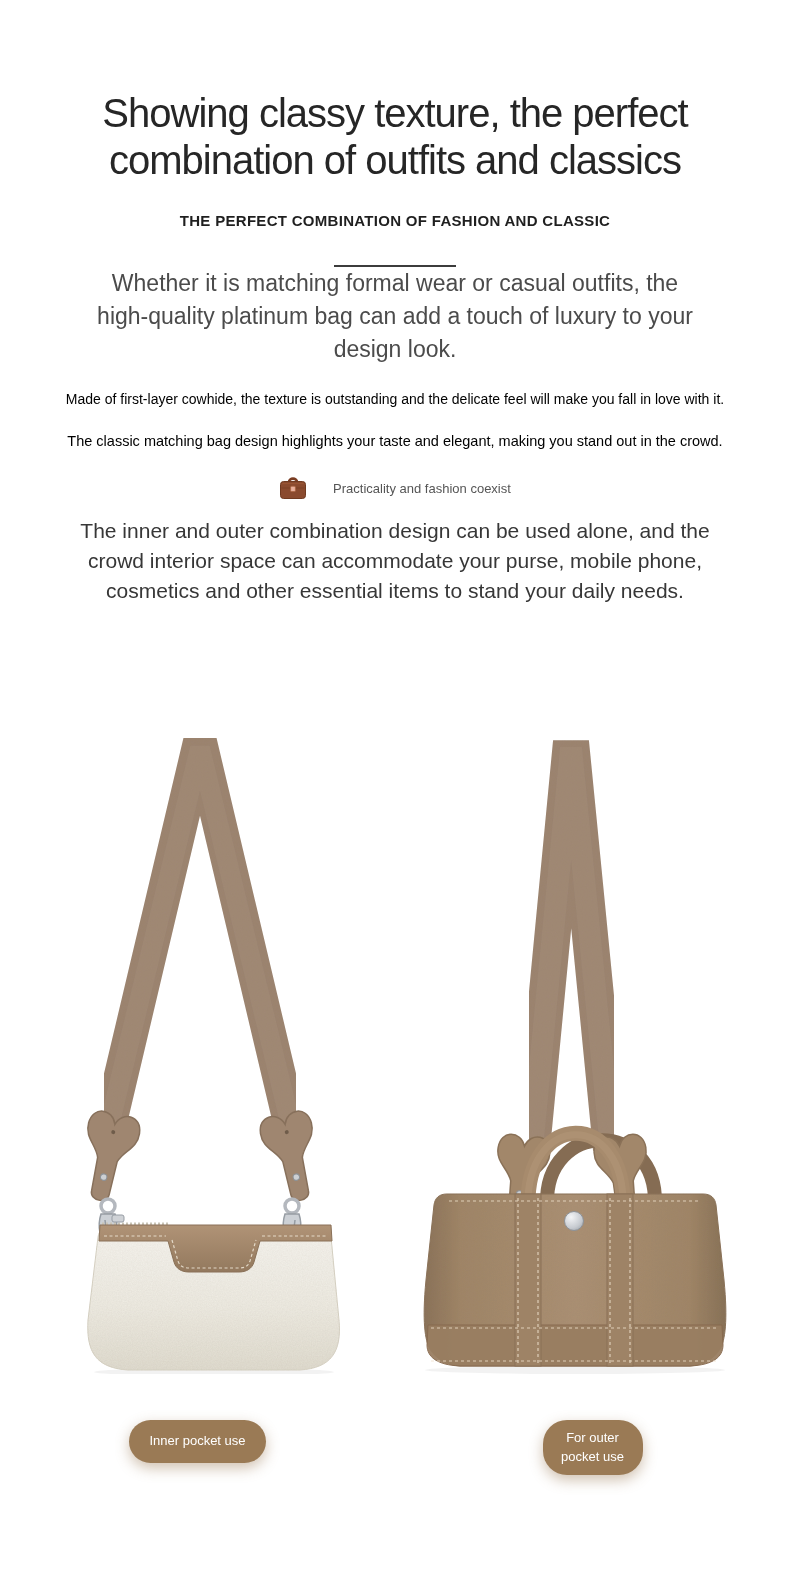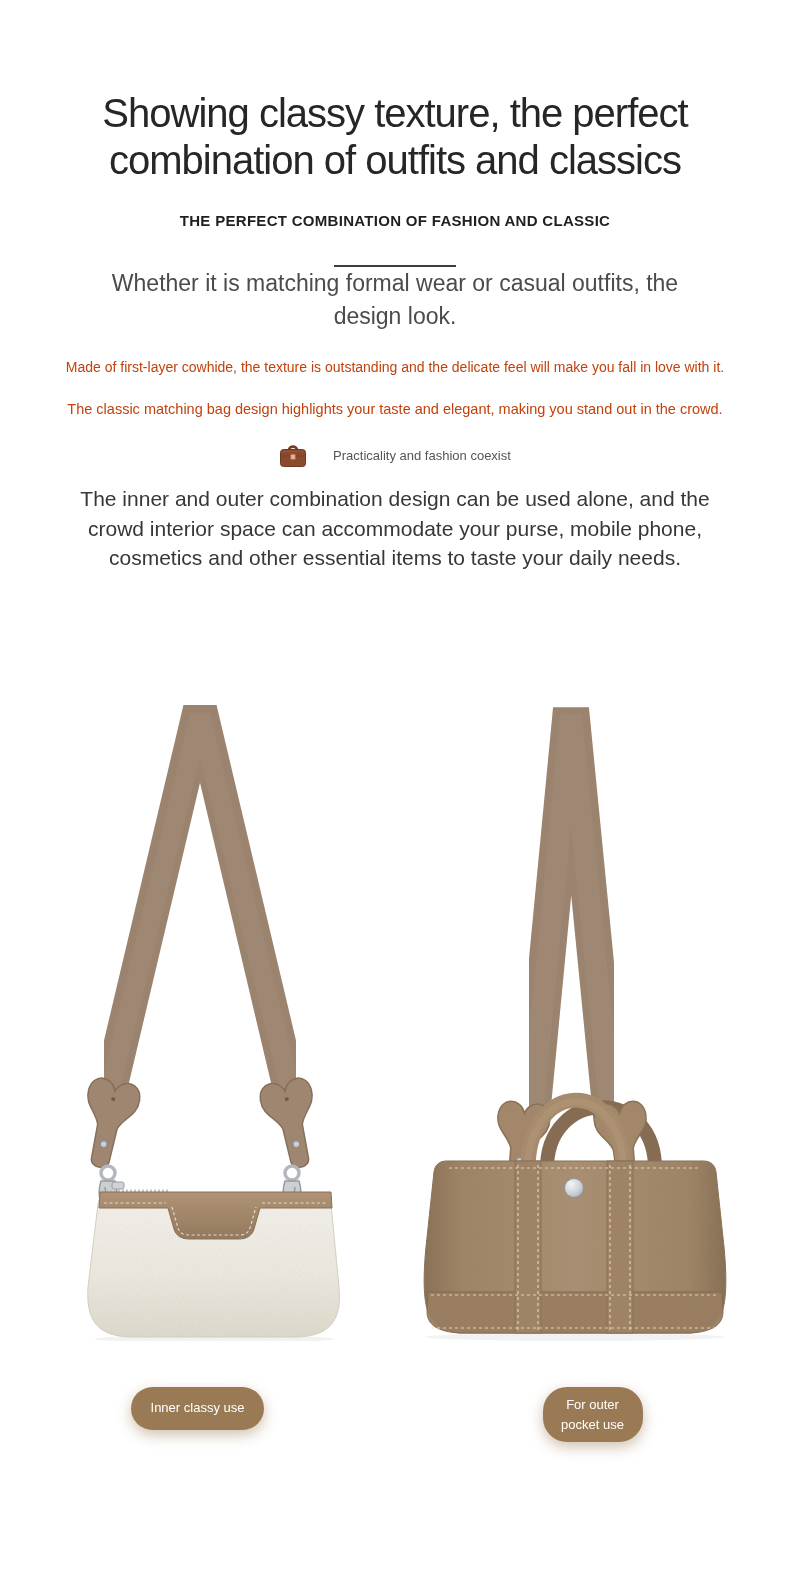--- a/index.html
+++ b/index.html
@@ -16,21 +16,21 @@
   .title .ln { display:block; white-space:nowrap; }
   .subtitle {
     margin-top:28px; font-size:15px; font-weight:700; color:#1f1f1f;
     letter-spacing:.3px;
   }
   .divider { width:122px; height:2px; background:#3c3c3c; margin:36px auto 0; }
   .lead {
     font-size:23px; color:#4b4b4b; line-height:1.42; font-weight:400;
   }
   .ln { display:block; white-space:nowrap; }
-  .detail { font-size:14px; color:#c2410c; white-space:nowrap; }
+  .detail { font-size:14px; color:#000000; white-space:nowrap; }
   .detail-1 { margin-top:26px; }
   .detail-2 { margin-top:26px; font-size:14.5px; }
   .feature {
     margin-top:26px; display:flex; align-items:center; justify-content:center; gap:26px;
   }
   .feature-label { font-size:13px; color:#555555; }
   .body-par { margin-top:15px; font-size:21px; color:#373737; line-height:1.42; }
   .bags-row { margin-top:118px; display:flex; width:790px; }
   .bag-col { width:395px; text-align:center; }
   .pill {
@@ -50,20 +50,21 @@
     <span class="ln">Showing classy texture, the perfect</span>
     <span class="ln">combination of outfits and classics</span>
   </h1>
 
   <div class="subtitle">THE PERFECT COMBINATION OF FASHION AND CLASSIC</div>
 
   <div class="divider"></div>
 
   <p class="lead">
     <span class="ln">Whether it is matching formal wear or casual outfits, the</span>
+    <span class="ln">high-quality platinum bag can add a touch of luxury to your</span>
     <span class="ln">design look.</span>
   </p>
 
   <p class="detail detail-1">Made of first-layer cowhide, the texture is outstanding and the delicate feel will make you fall in love with it.</p>
   <p class="detail detail-2">The classic matching bag design highlights your taste and elegant, making you stand out in the crowd.</p>
 
   <div class="feature">
     <span>
       <svg width="28" height="26" viewBox="0 0 28 26" aria-hidden="true">
         <path d="M10,7 C10,2.5 18,2.5 18,7" fill="none" stroke="#7a3c22" stroke-width="2.6"></path>
@@ -72,21 +73,21 @@
         <rect x="11.6" y="11.2" width="4.8" height="5.4" rx="1.2" fill="#e8b09b" stroke="#a9633f" stroke-width=".8"></rect>
         <path d="M3,8.6 L25,8.6" stroke="#a05a35" stroke-width="1" opacity=".7"></path>
       </svg>
     </span>
     <span class="feature-label">Practicality and fashion coexist</span>
   </div>
 
   <p class="body-par">
     <span class="ln">The inner and outer combination design can be used alone, and the</span>
     <span class="ln">crowd interior space can accommodate your purse, mobile phone,</span>
-    <span class="ln">cosmetics and other essential items to taste your daily needs.</span>
+    <span class="ln">cosmetics and other essential items to stand your daily needs.</span>
   </p>
 
   <div class="bags-row">
 
     <div class="bag-col">
       <svg width="395" height="650" viewBox="0 0 395 650">
         <defs>
           <linearGradient id="creamG" x1="0" y1="0" x2="0" y2="1">
             <stop offset="0" stop-color="#f7f5ef"></stop>
               <stop offset=".55" stop-color="#efece3"></stop>
@@ -146,21 +147,21 @@
         </g>
 
         <path d="M102,500 L170,500" stroke="#c9c4b6" stroke-width="3" stroke-dasharray="2 2" fill="none"></path>
         <rect x="112" y="491" width="12" height="7" rx="2" fill="#cfd2d6" stroke="#979da4" stroke-width="1"></rect>
 
         <path d="M100,501 L331,501 L332,517 L260,517 L254,538 C252,545 246,548 239,548 L189,548 C182,548 176,545 174,538 L168,517 L99,517 Z" fill="url(#trimG)" stroke="#8a7158" stroke-width="1"></path>
         <path d="M104,512 L166,512 M262,512 L328,512" stroke="#efe7d8" stroke-width="1.2" stroke-dasharray="3 2.5" fill="none" opacity=".85"></path>
         <path d="M172,516 L178,537 C180,543 184,544 190,544 L238,544 C244,544 248,543 250,537 L256,516" stroke="#efe7d8" stroke-width="1.2" stroke-dasharray="3 2.5" fill="none" opacity=".85"></path>
       </svg>
 
-      <div class="pill">Inner classy use</div>
+      <div class="pill">Inner pocket use</div>
     </div>
 
     <div class="bag-col">
       <svg width="395" height="650" viewBox="0 0 395 650">
         <defs>
           <linearGradient id="toteG" x1="0" y1="0" x2="1" y2="0">
             <stop offset="0" stop-color="#8a7157"></stop>
               <stop offset=".12" stop-color="#a08566"></stop>
             <stop offset=".5" stop-color="#ab9073"></stop>
               <stop offset=".88" stop-color="#a08566"></stop>

